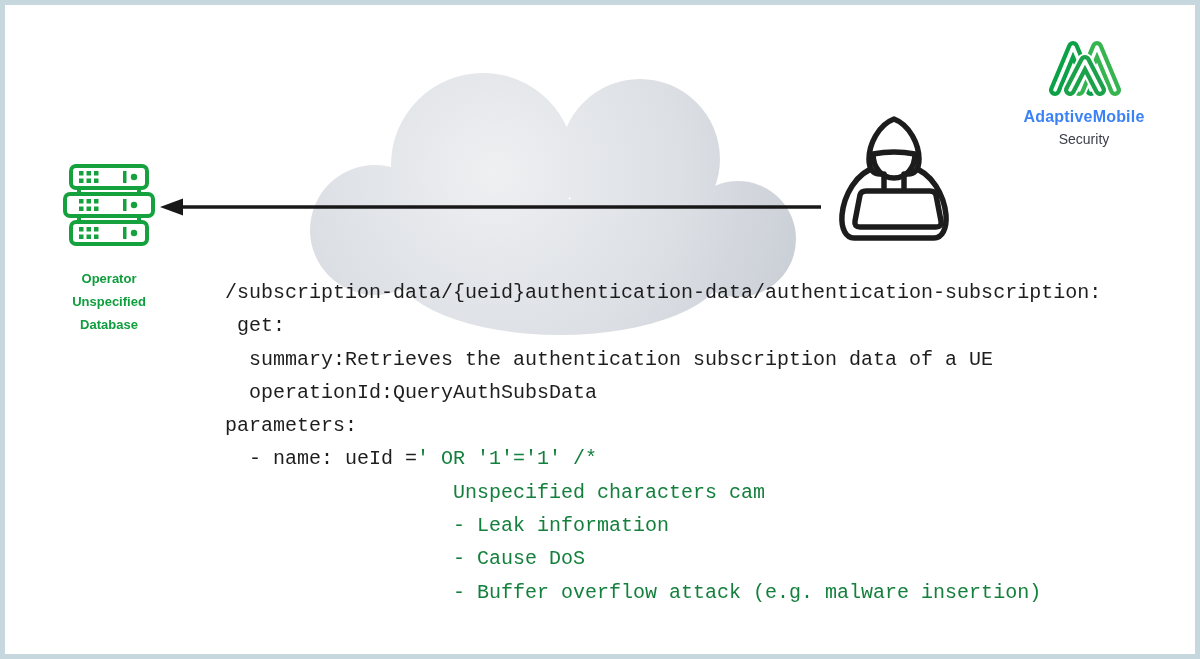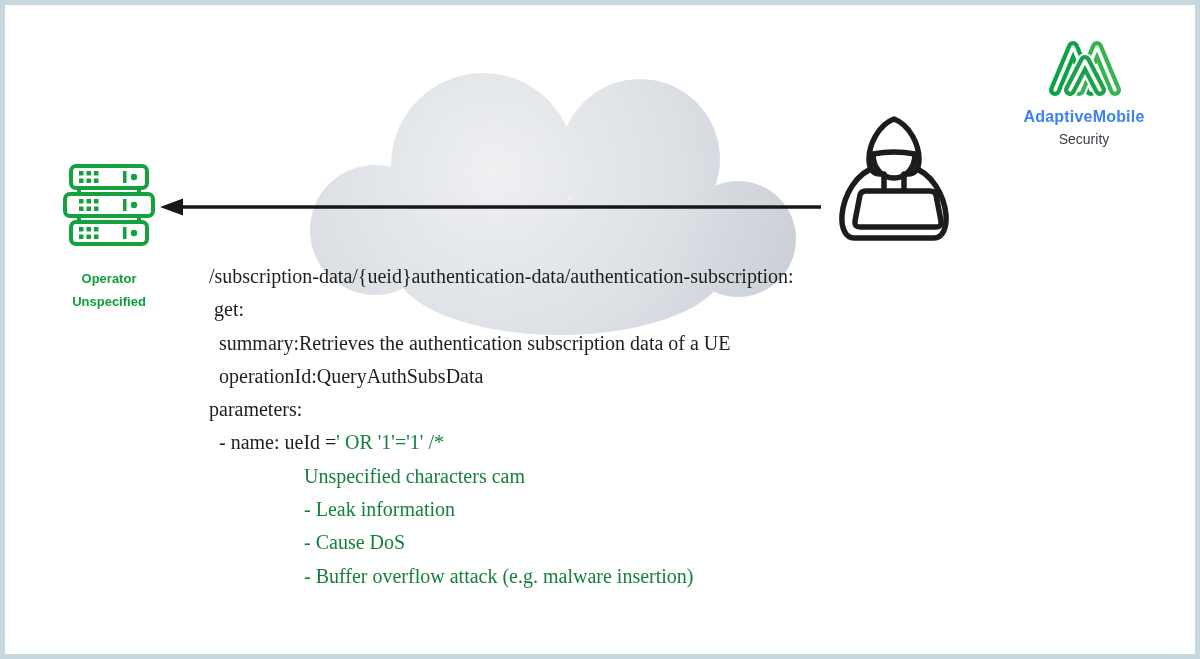--- a/index.html
+++ b/index.html
@@ -45,22 +45,22 @@
   .logo-text{
     left:994px;top:100px;width:170px;
     text-align:center;line-height:23px;
   }
   .logo-name{font-size:16px;font-weight:700;color:#3b82f6;letter-spacing:0.2px;}
   .logo-sub{font-size:14px;font-weight:400;color:#3b3e49;}
 
   
   .code{
     left:204px;top:255px;
-    margin:0;
-    font-family:Liberation Serif, serif;
+    margin:16px;
+    font-family:Liberation Mono, monospace;
     font-size:20px;line-height:33.3px;
     white-space:pre;
   }
   .code .black{color:#1e1e1e;}
   .code .red{color:#15803d;}
 </style>
 </head>
 <body>
 
 <div class="canvas">
@@ -125,20 +125,21 @@
         <rect x="25.5" y="77.5" width="4.5" height="4.5"></rect>
         <rect x="33" y="77.5" width="4.5" height="4.5"></rect>
       <rect x="62" y="70" width="3.5" height="12"></rect>
         <circle cx="73" cy="76" r="3.2"></circle>
     </g>
   </svg>
 
   <div class="abs db-label">
     <div>Operator</div>
     <div>Unspecified</div>
+    <div>Database</div>
   </div>
 
   <svg class="abs hacker-svg" viewBox="0 0 132 136">
     <g stroke="#1c1c1c" stroke-width="5.5" stroke-linejoin="round" stroke-linecap="round" fill="#ffffff">
 
       <path d="M 48 60 C 28 66 16 88 14 108 C 13 122 18 131 26 131 L 106 131 C 114 131 119 122 118 108 C 116 88 104 66 84 60 Z"></path>
 
       <path d="M 66 12 C 50 18 41 38 41 52 C 41 63 46 67 52 67 L 80 67 C 86 67 91 63 91 52 C 91 38 82 18 66 12 Z"></path>
 
       <path d="M 45 47 Q 66 43 87 47 C 87 61 78 71 66 71 C 54 71 45 61 45 47 Z"></path>

